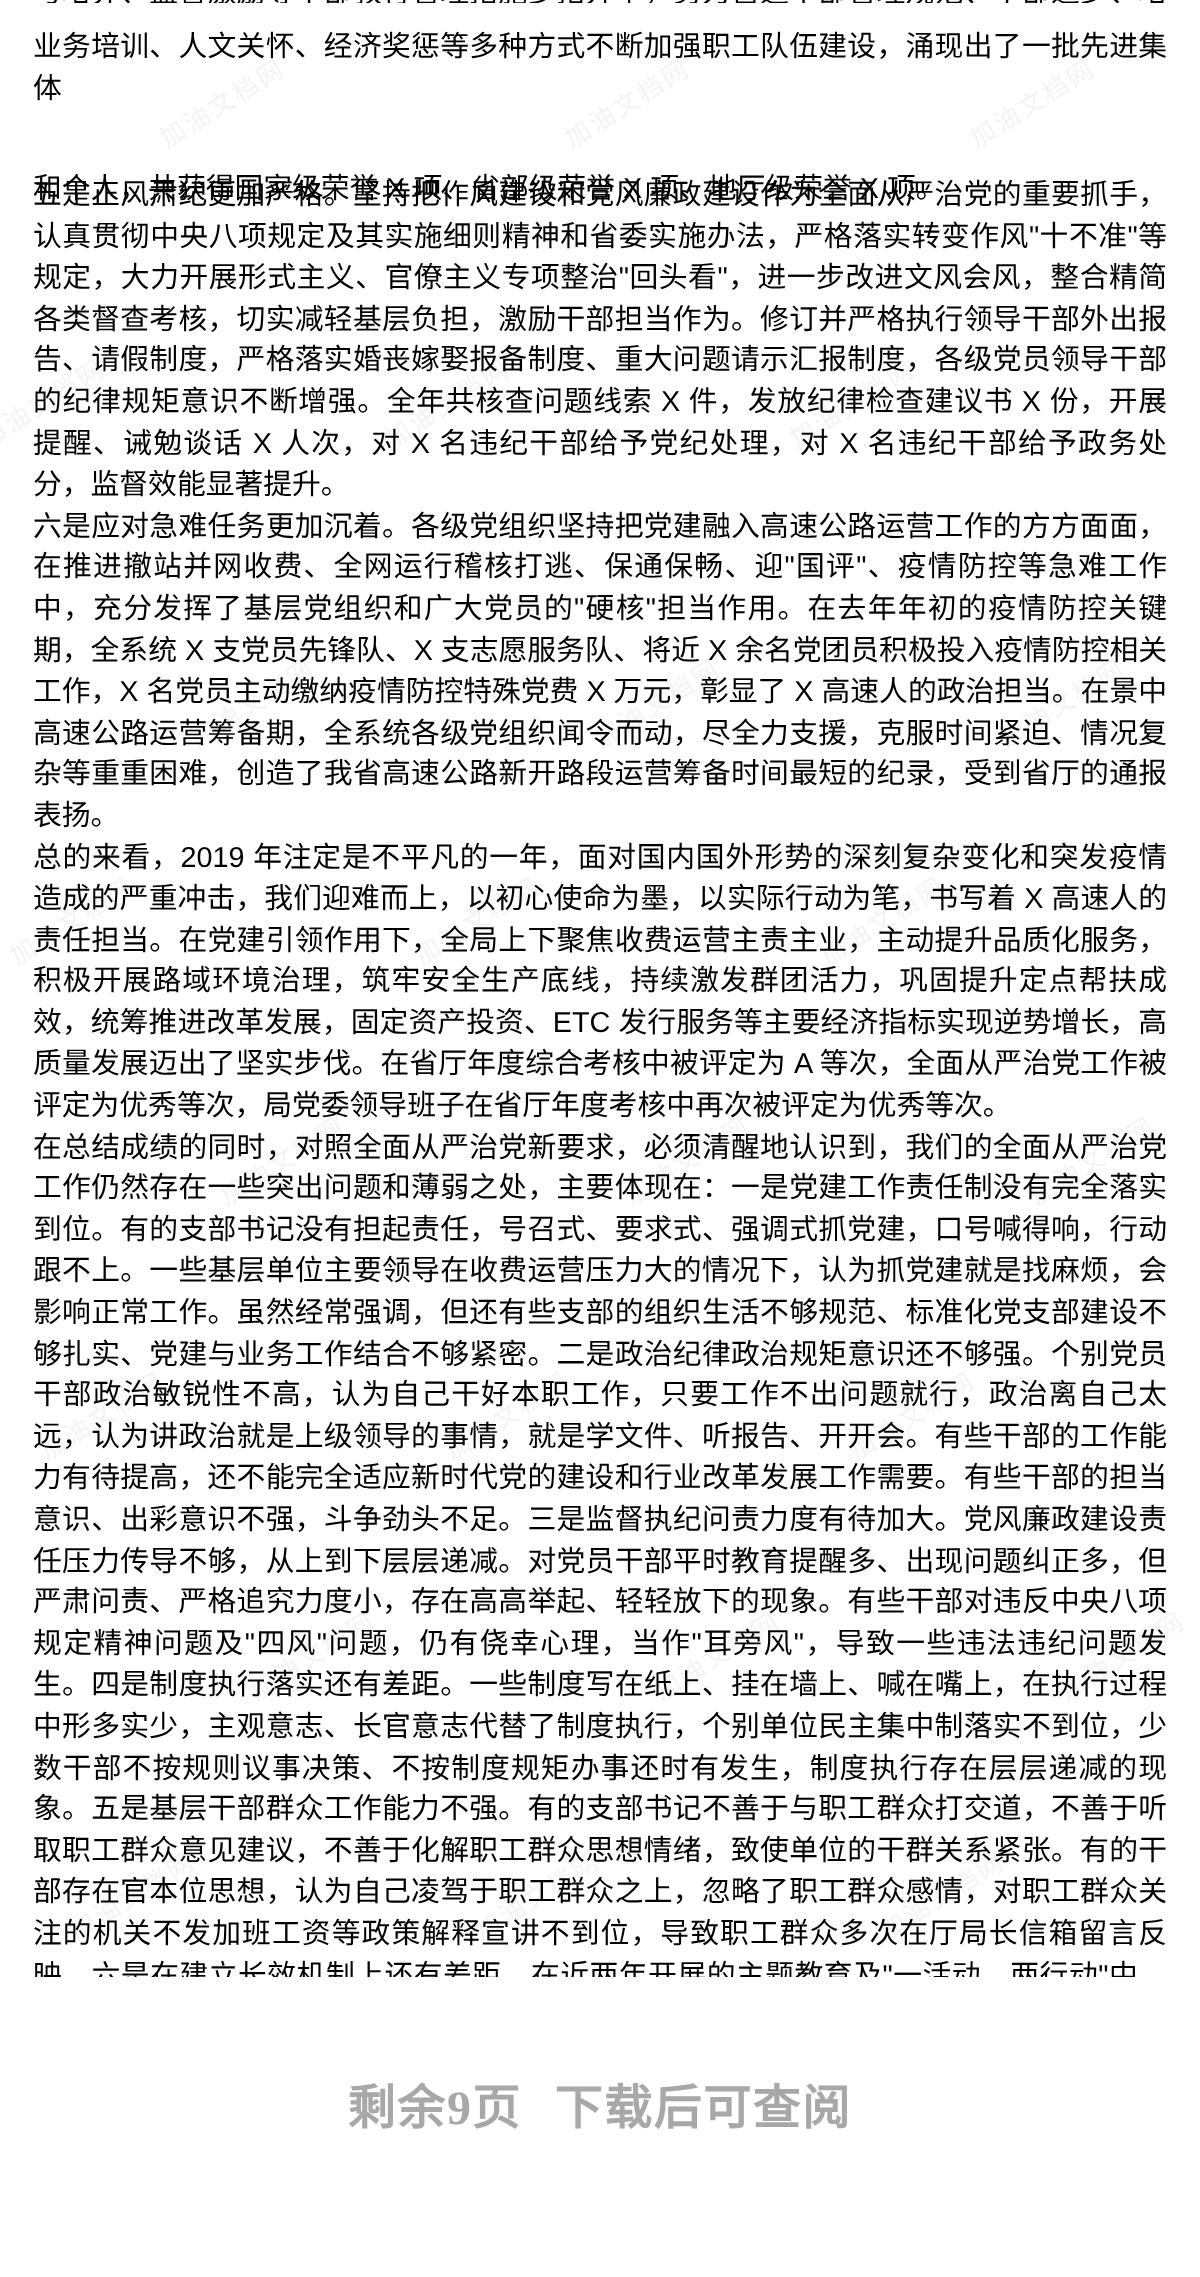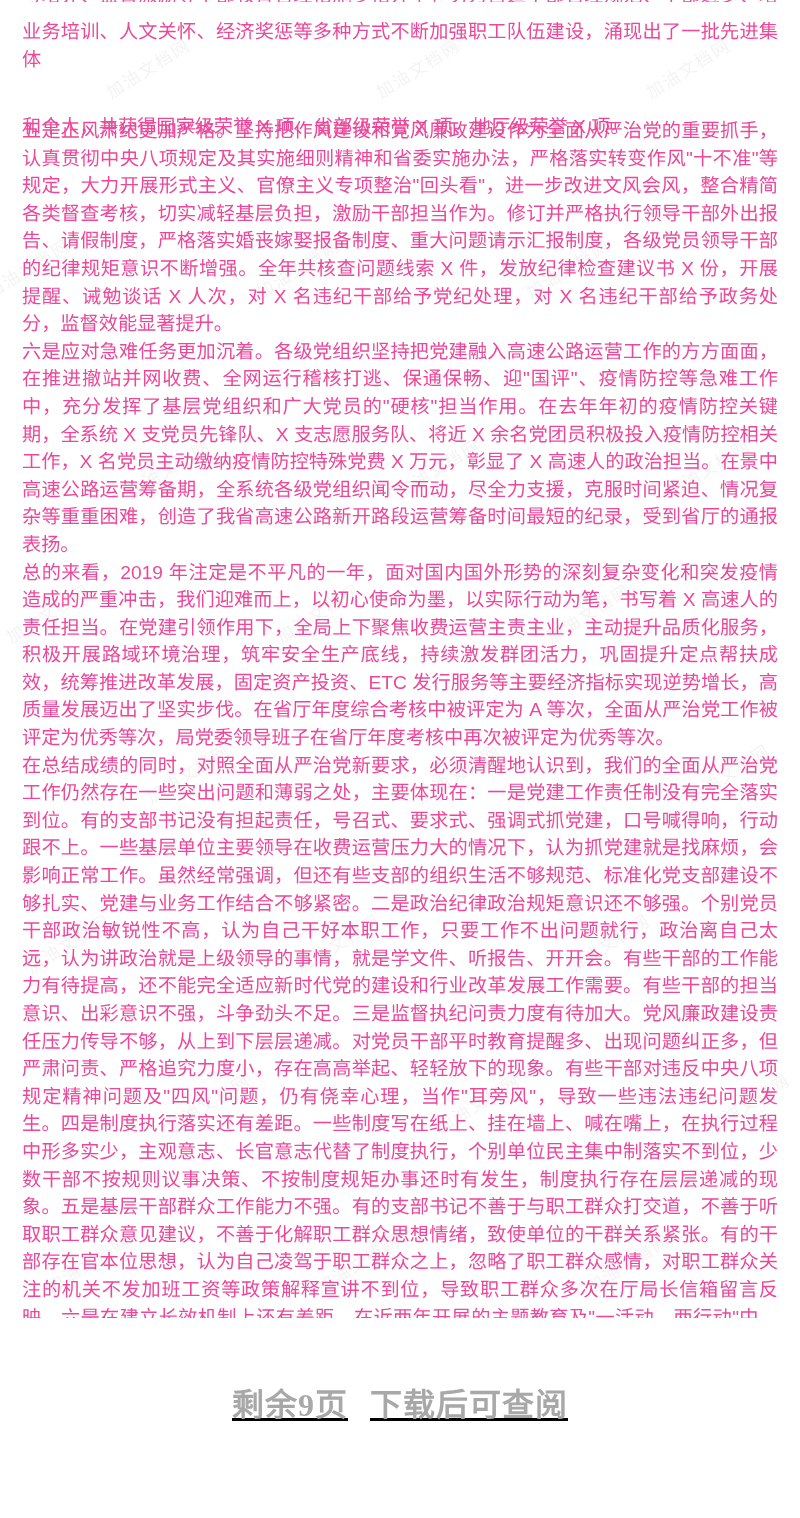--- a/index.html
+++ b/index.html
@@ -45,21 +45,21 @@
   .doc-body {
     position: relative;
     z-index: 2;
     padding: 0 22px;
     box-sizing: border-box;
   }
 
   .para {
     font-size: 19.2px;
     line-height: 27.6px;
-    color: #ec4899;
+    color: #000000;
     text-align: justify;
     text-justify: inter-ideograph;
     margin: 0;
     letter-spacing: 0px;
     word-break: break-all;
   }
 
   
   .clipped-top {
     position: absolute;
@@ -100,21 +100,20 @@
     display: flex;
     align-items: center;
     justify-content: center;
   }
   .gate-inner {
     display: flex;
     align-items: flex-start;
     justify-content: center;
     gap: 22px;
     transform: translateY(-16px);
-    text-decoration: underline;
   }
   .gate-text {
     color: #a8a8a8;
     font-size: 32px;
     font-weight: bold;
     letter-spacing: 1px;
     font-family: "Liberation Serif", "DejaVu Serif", serif;
     white-space: nowrap;
   }
 </style>

